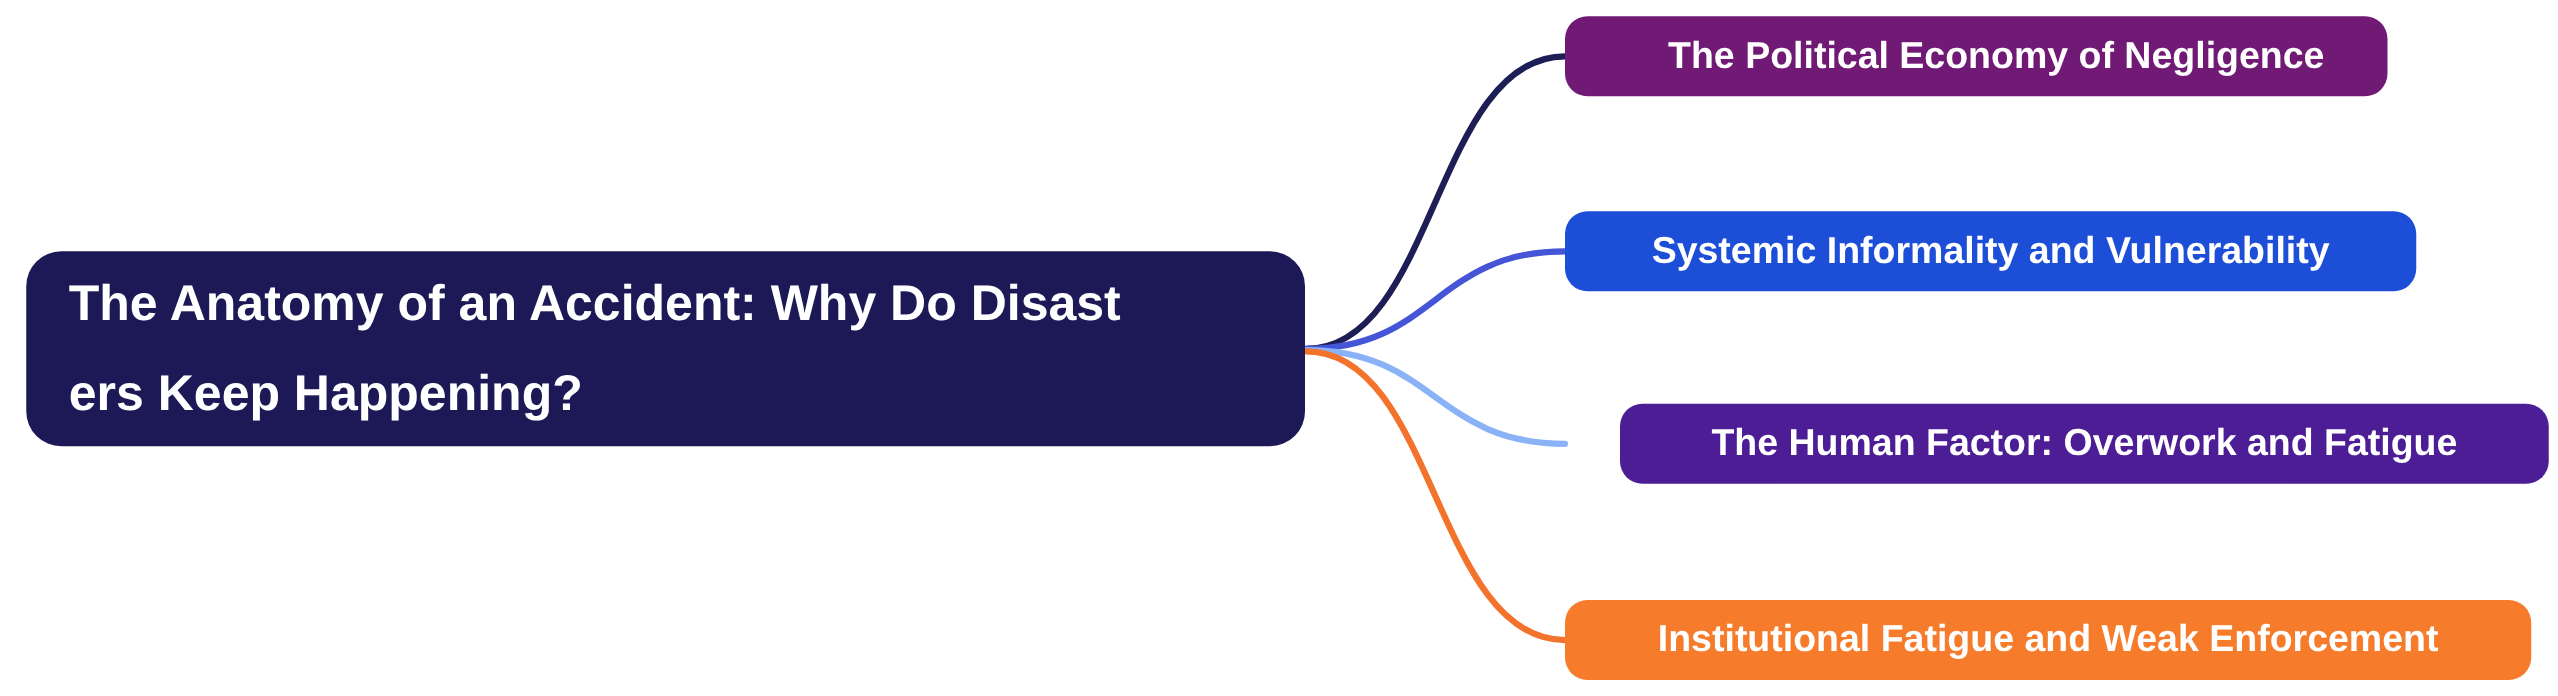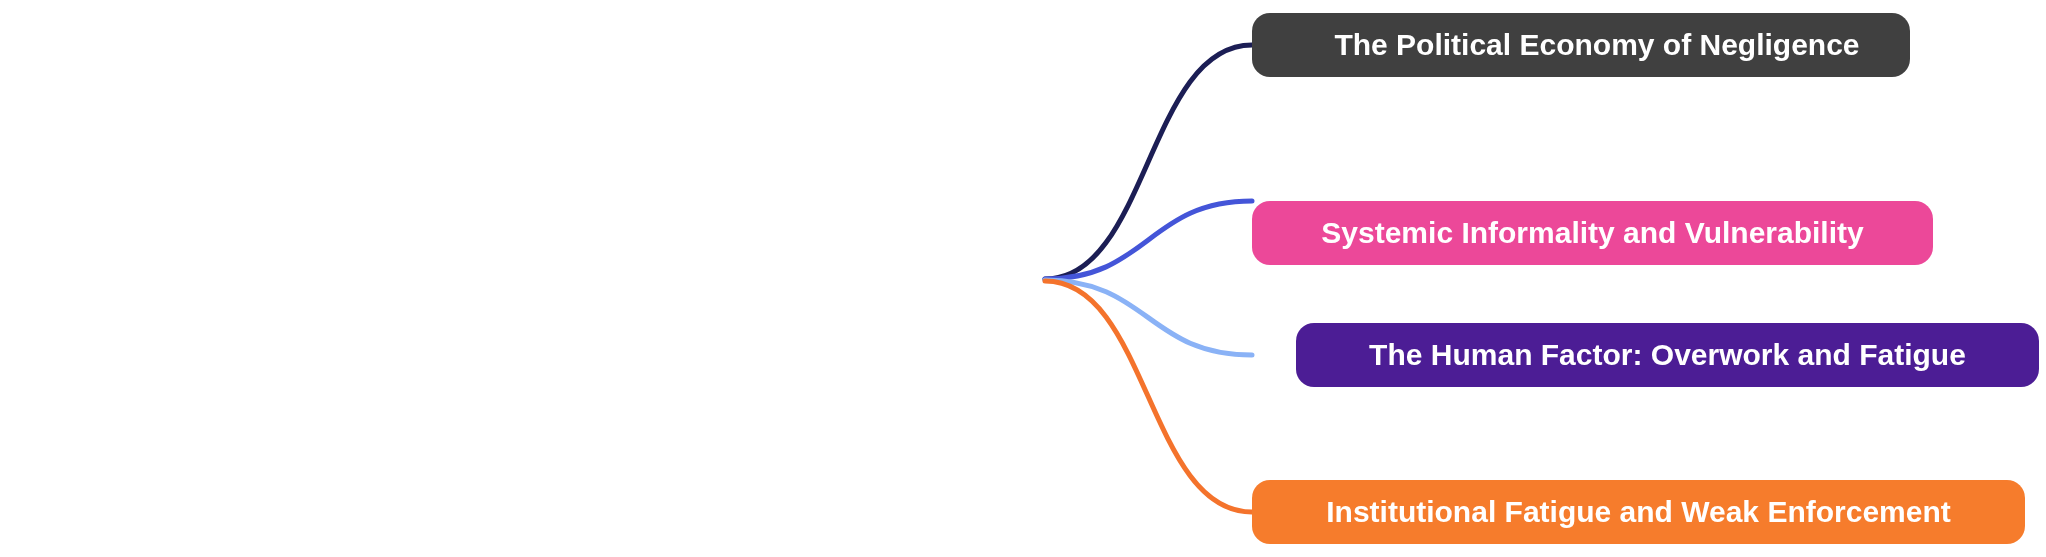--- a/index.html
+++ b/index.html
@@ -65,26 +65,30 @@
 
 <div class="canvas">
 
   <svg class="links-svg" viewBox="0 0 2046 557" xmlns="http://www.w3.org/2000/svg">
     <path d="M1045,279 C1148,279 1148,45 1252,45" fill="none" stroke-width="5" stroke-linecap="round" stroke="#1C1E55"></path>
     <path d="M1045,279 C1148,279 1148,201 1252,201" fill="none" stroke-width="5" stroke-linecap="round" stroke="#4455D8"></path>
     <path d="M1045,280 C1148,280 1148,355 1252,355" fill="none" stroke-width="5" stroke-linecap="round" stroke="#8AB2F6"></path>
     <path d="M1045,281 C1148,281 1148,512 1252,512" fill="none" stroke-width="5" stroke-linecap="round" stroke="#F4732C"></path>
   </svg>
 
+  <div class="node root-node" style="background-color: rgb(28, 25, 86);">
+    <div>The Anatomy of an Accident: Why Do Disast</div>
+    <div>ers Keep Happening?</div>
+  </div>
 
-  <div class="node branch-node branch-1" style="background-color: #404040; padding-left: 32px;">
+  <div class="node branch-node branch-1" style="background-color: #701a75; padding-left: 32px;">
     <span>The Political Economy of Negligence</span>
   </div>
 
-  <div class="node branch-node branch-2" style="background-color: #ec4899; margin-top: 32px;">
+  <div class="node branch-node branch-2" style="background-color: #1d4ed8;">
     <span>Systemic Informality and Vulnerability</span>
   </div>
 
   <div class="node branch-node branch-3" style="background-color: #4c1d95; margin-left: 44px;">
     <span>The Human Factor: Overwork and Fatigue</span>
   </div>
 
   <div class="node branch-node branch-4" style="background-color: rgb(246, 124, 44);">
     <span>Institutional Fatigue and Weak Enforcement</span>
   </div>

